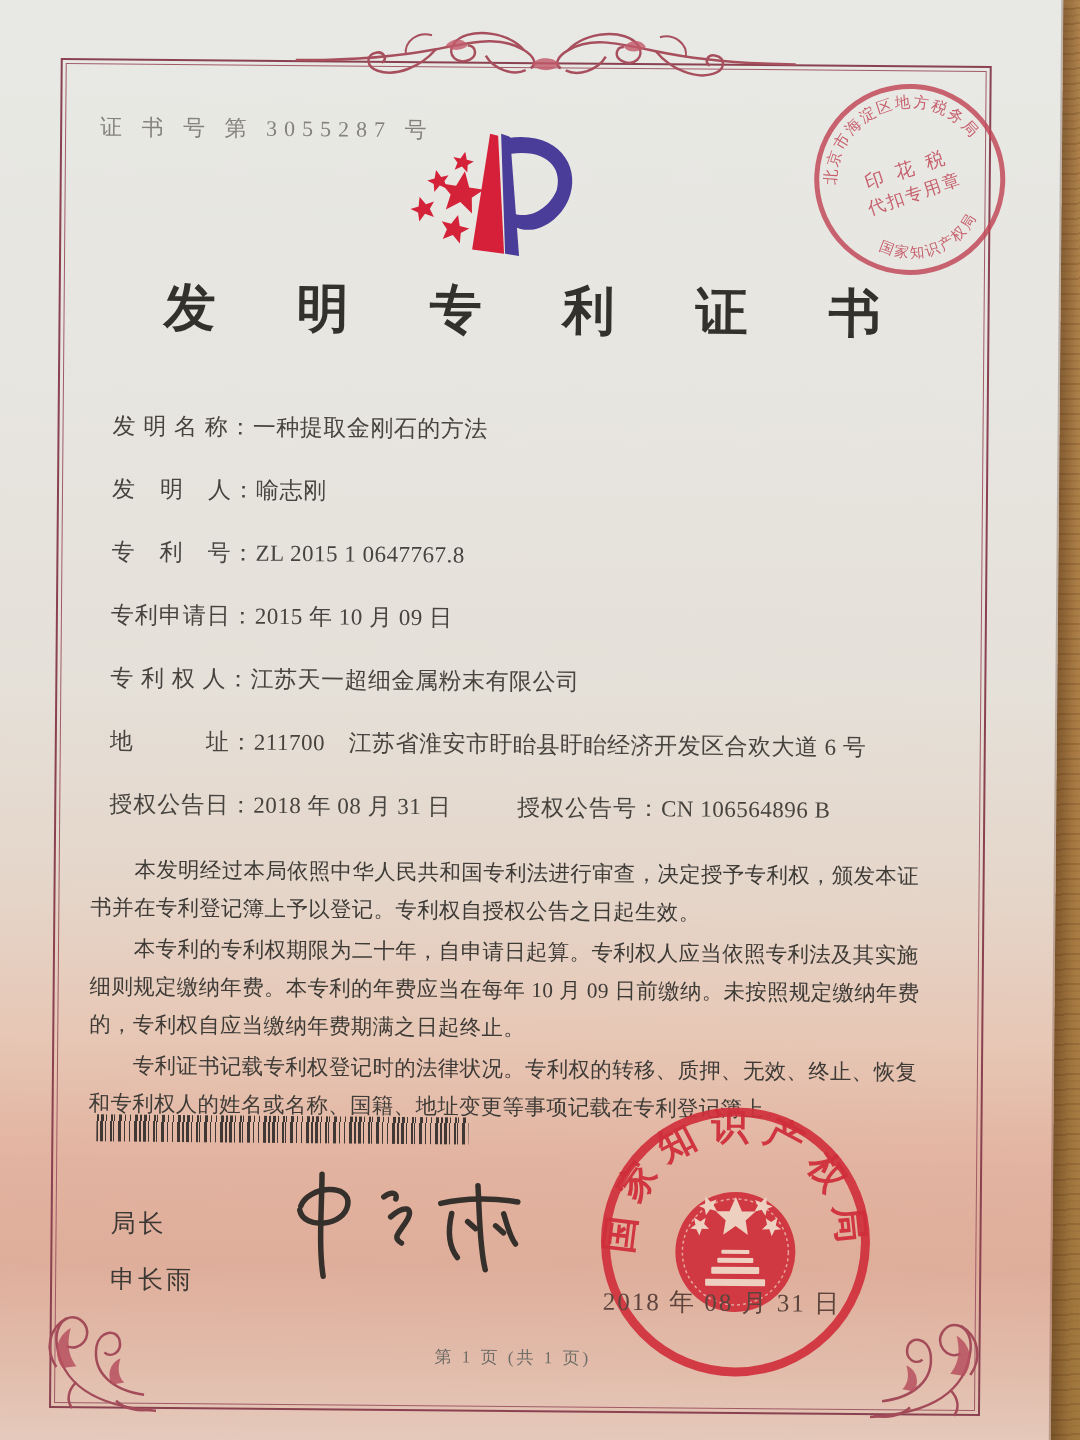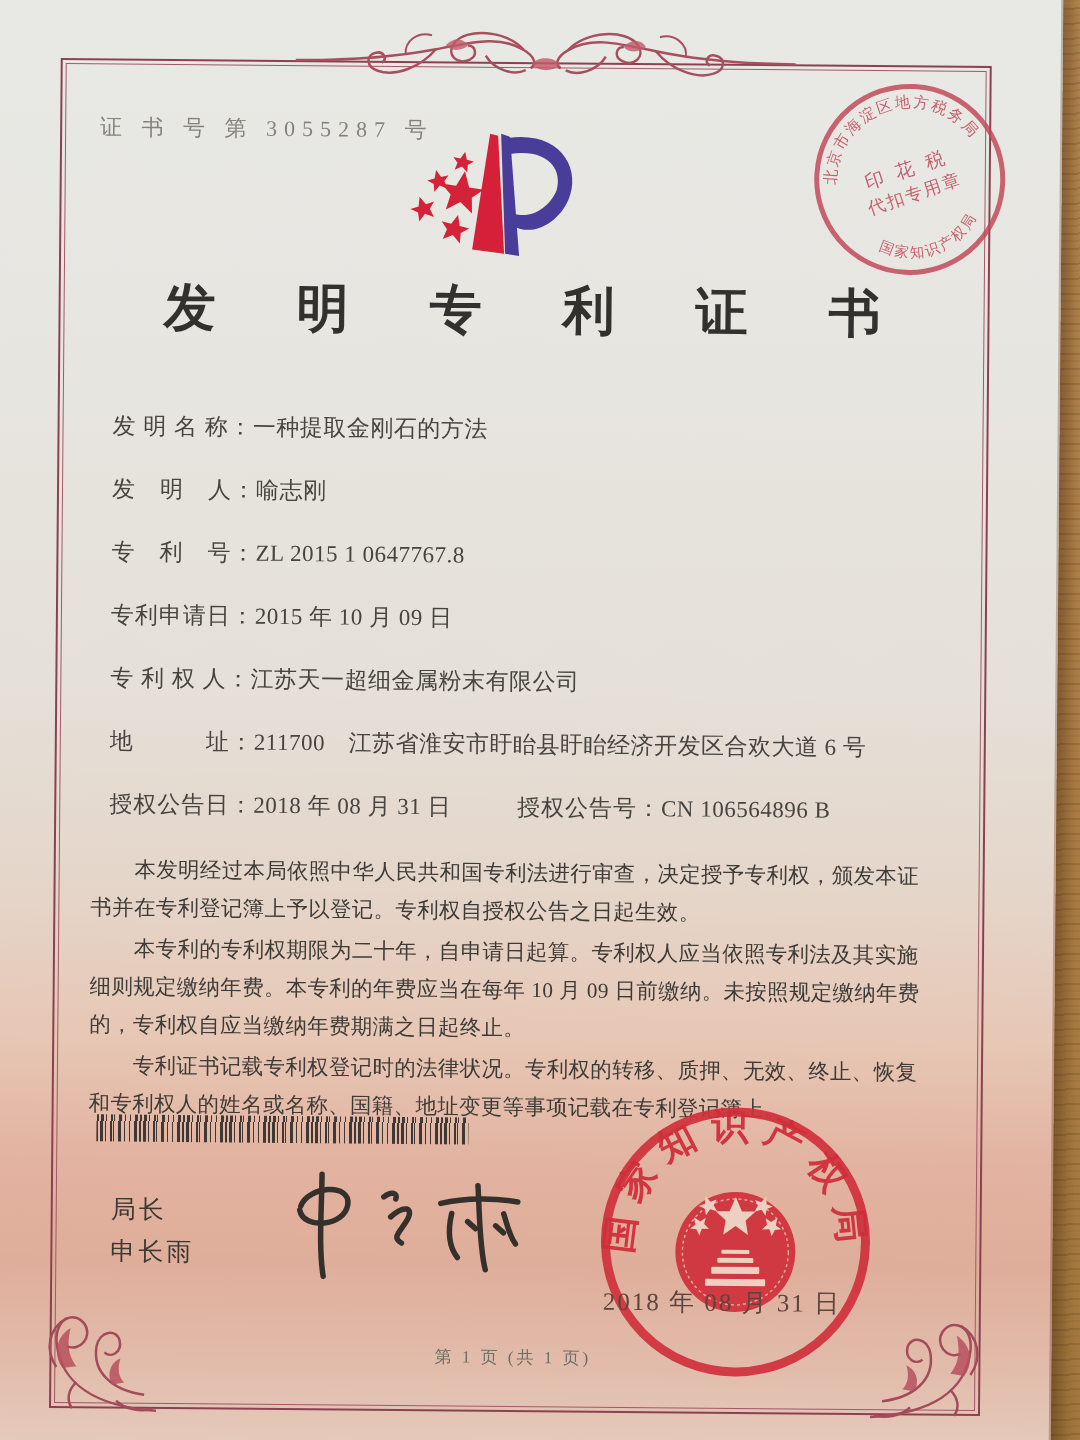--- a/index.html
+++ b/index.html
@@ -44,21 +44,21 @@
       #1c1c1c 4px 7px, rgba(0,0,0,0) 7px 9px,
       #1c1c1c 9px 10px, rgba(0,0,0,0) 10px 14px,
       #1c1c1c 14px 16px, rgba(0,0,0,0) 16px 17px,
       #1c1c1c 17px 18px, rgba(0,0,0,0) 18px 22px,
       #1c1c1c 22px 25px, rgba(0,0,0,0) 25px 28px,
       #1c1c1c 28px 29px, rgba(0,0,0,0) 29px 33px,
       #1c1c1c 33px 34px, rgba(0,0,0,0) 34px 38px,
       #1c1c1c 38px 41px, rgba(0,0,0,0) 41px 43px);}
   .signoff{position:absolute;left:135px;top:1203px;font-size:25px;color:#3c3833;
     font-family:"Liberation Sans","DejaVu Sans",sans-serif;letter-spacing:3px;}
-  .signoff div{line-height:42px;}
+  .signoff div{line-height:42px;margin-top:14px;}
   .signature{position:absolute;left:280px;top:1178px;}
   .seal{position:absolute;left:620px;top:1112px;}
   .seal-date{position:absolute;left:628px;top:1296px;font-size:25px;color:#5d453e;
     letter-spacing:2px;white-space:pre;z-index:3;}
   .footer{position:absolute;left:75px;top:1358px;width:927px;text-align:center;
     font-size:17px;color:#6f6d68;letter-spacing:3px;white-space:pre;}
   .ornament,.corner{position:absolute;}
   svg text{font-family:"Liberation Serif","DejaVu Serif",serif;}
 </style>
 </head>

